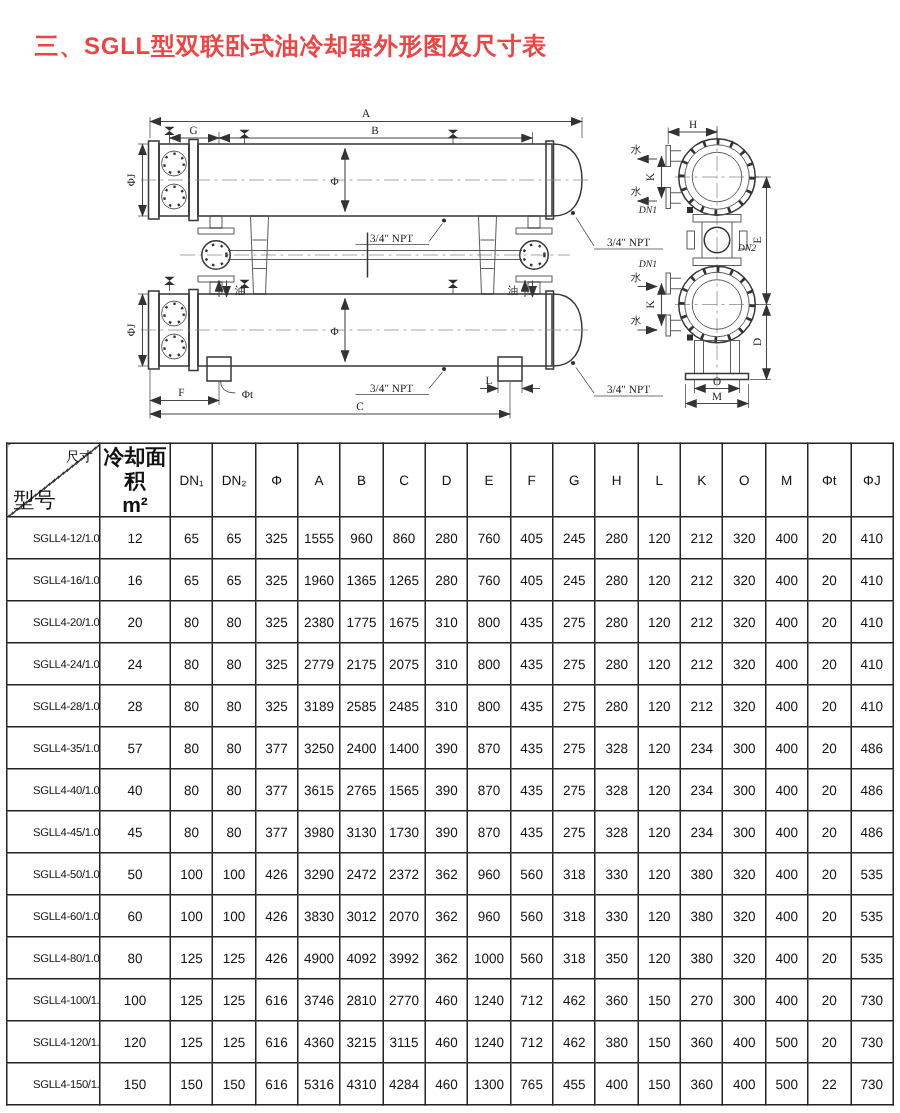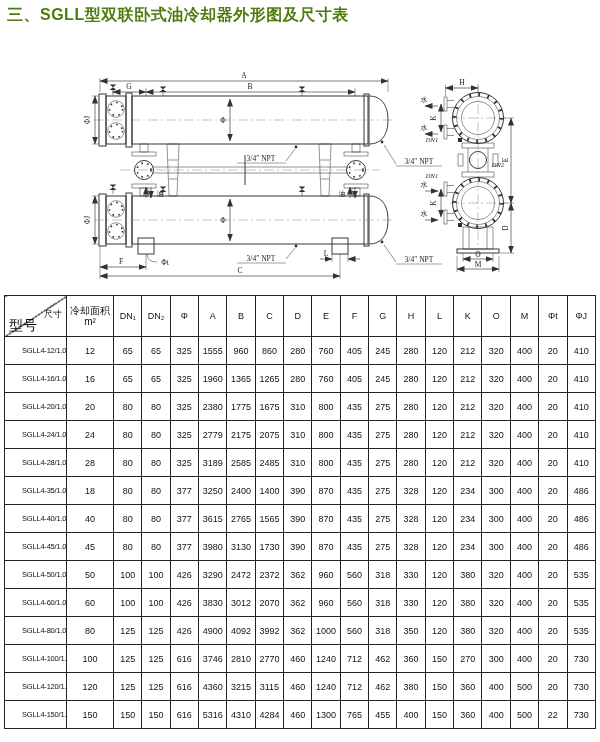--- a/index.html
+++ b/index.html
@@ -1,18 +1,18 @@
 <!DOCTYPE html>
 <html><head>
 <meta charset="utf-8">
 <style>
   html,body{margin:0;padding:0;background:#fff;}
   body{width:600px;height:742px;position:relative;font-family:"Liberation Sans",sans-serif;color:#111;}
   .page{position:absolute;inset:0;background:#fff;overflow:hidden;}
-  .title{position:absolute;left:7px;top:5px;margin:0;font-size:16px;font-weight:bold;color:#4d7c0f;letter-spacing:.5px;white-space:nowrap;}
+  .title{position:absolute;left:7px;top:5px;margin:16px;font-size:16px;font-weight:bold;color:#ef4444;letter-spacing:.5px;white-space:nowrap;}
   svg.drawing{position:absolute;left:0;top:40px;width:600px;height:255px;}
 
   
   .ln{stroke:#373737;stroke-width:1;fill:none;}
   .lt{stroke:#4a4a4a;stroke-width:.6;fill:none;}
   .ext{stroke:#555;stroke-width:.55;fill:none;}
   .dim{stroke:#444;stroke-width:.7;fill:none;marker-start:url(#ar);marker-end:url(#ar);}
   .dima{stroke:#444;stroke-width:.7;fill:none;marker-end:url(#ar);}
   .cl{stroke:#888;stroke-width:.5;fill:none;stroke-dasharray:10 3 2 3;}
   .bolt{stroke:#333;stroke-width:1.6;fill:none;stroke-dasharray:1.6 4.4;}
@@ -24,23 +24,23 @@
 
   
   .tbl-wrap{position:absolute;left:4px;top:295px;width:592px;}
   table{border-collapse:collapse;table-layout:fixed;width:100%;border:1.5px solid #111;}
   th,td{border:1px solid #222;text-align:center;vertical-align:middle;padding:0;overflow:hidden;}
   thead th{height:40px;font-size:9px;font-weight:normal;line-height:1.15;}
   tbody td{height:27px;font-size:9px;}
   td.model{font-size:7.5px;text-align:right;padding-left:17px;letter-spacing:-.2px;white-space:nowrap;}
   th.corner{position:relative;background:
     linear-gradient(to bottom right,transparent calc(50% - .6px),#333 calc(50% - .6px),#333 calc(50% + .6px),transparent calc(50% + .6px));}
-  th.corner .c-top{position:absolute;top:3px;right:4px;font-size:9px;margin-top:10px;}
+  th.corner .c-top{position:absolute;top:3px;right:4px;font-size:9px;}
   th.corner .c-bot{position:absolute;bottom:3px;left:4px;font-size:14px;}
-  th.area-h span{display:block;font-size:10px;}
+  th.area-h span{display:block;font-size:14px;font-weight:bold;}
 </style>
 </head>
 <body>
 
 <div class="page">
 
   <h1 class="title">三、SGLL型双联卧式油冷却器外形图及尺寸表</h1>
 
   <svg class="drawing" viewBox="0 0 600 255">
     <defs>
@@ -421,21 +421,21 @@
             <td>280</td>
             <td>120</td>
             <td>212</td>
             <td>320</td>
             <td>400</td>
             <td>20</td>
             <td>410</td>
           </tr>
           <tr>
             <td class="model">SGLL4-35/1.0</td>
-            <td>18</td>
+            <td>57</td>
             <td>80</td>
             <td>80</td>
             <td>377</td>
             <td>3250</td>
             <td>2400</td>
             <td>1400</td>
             <td>390</td>
             <td>870</td>
             <td>435</td>
             <td>275</td>

